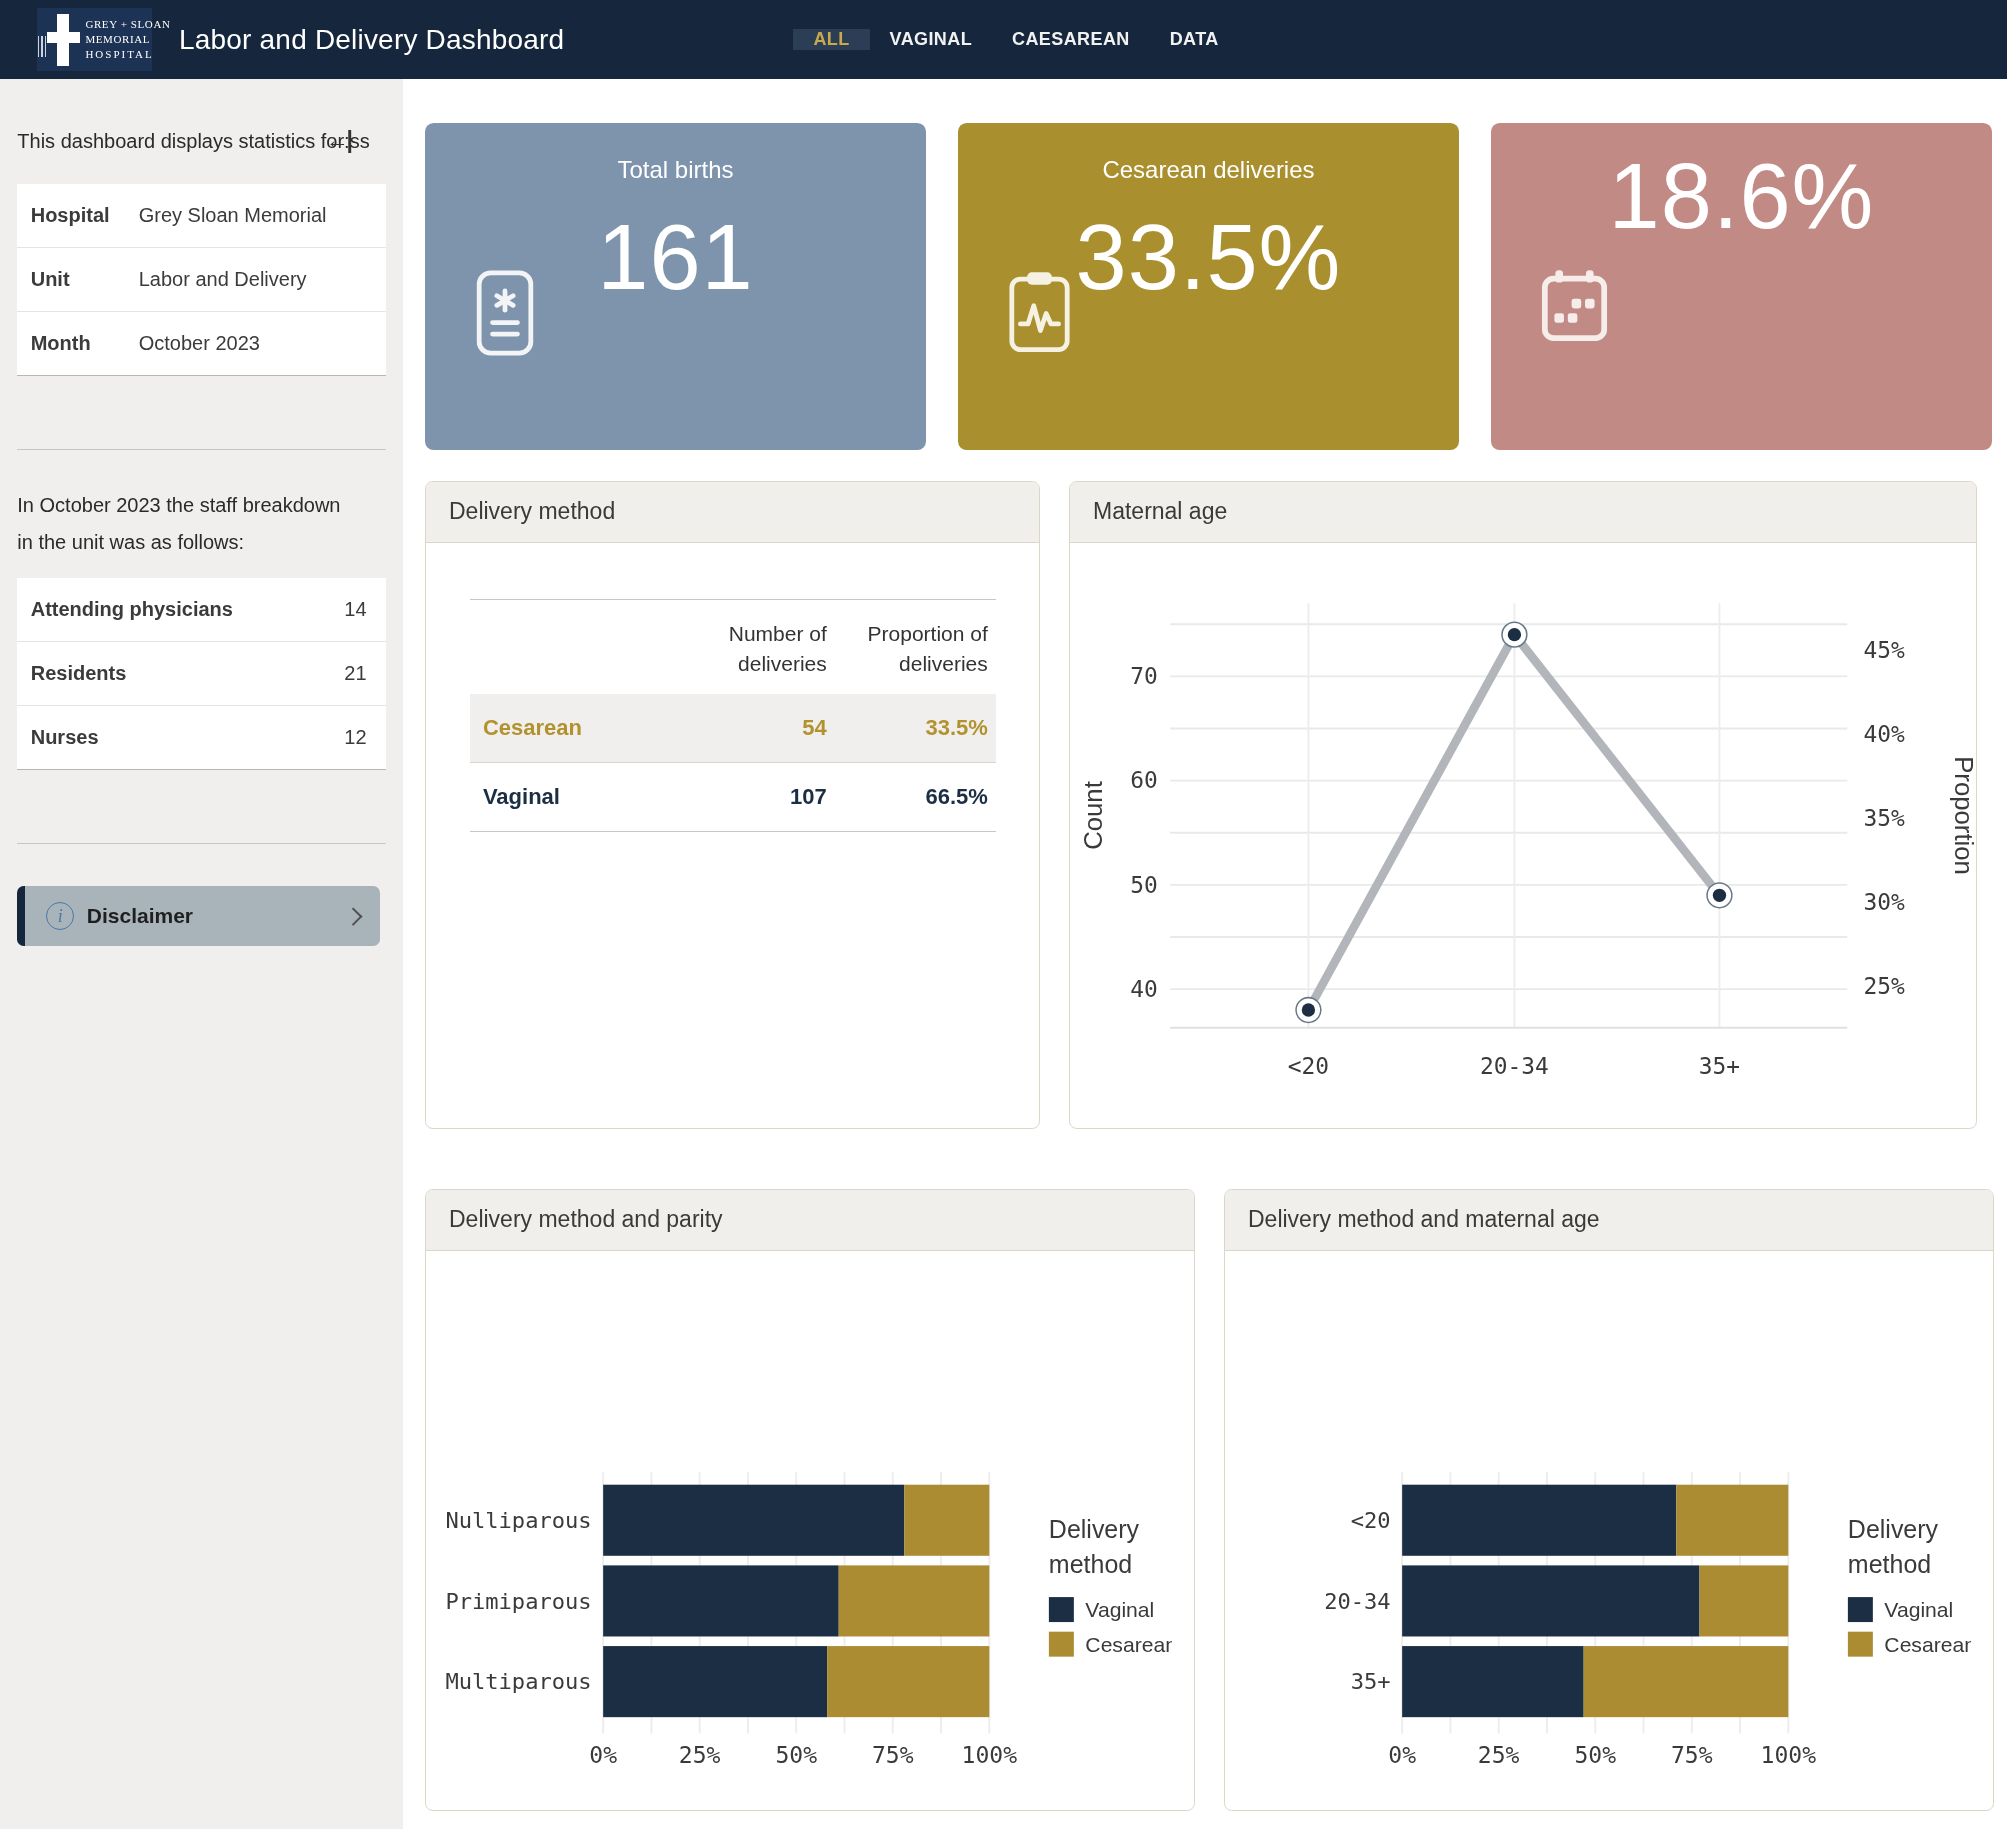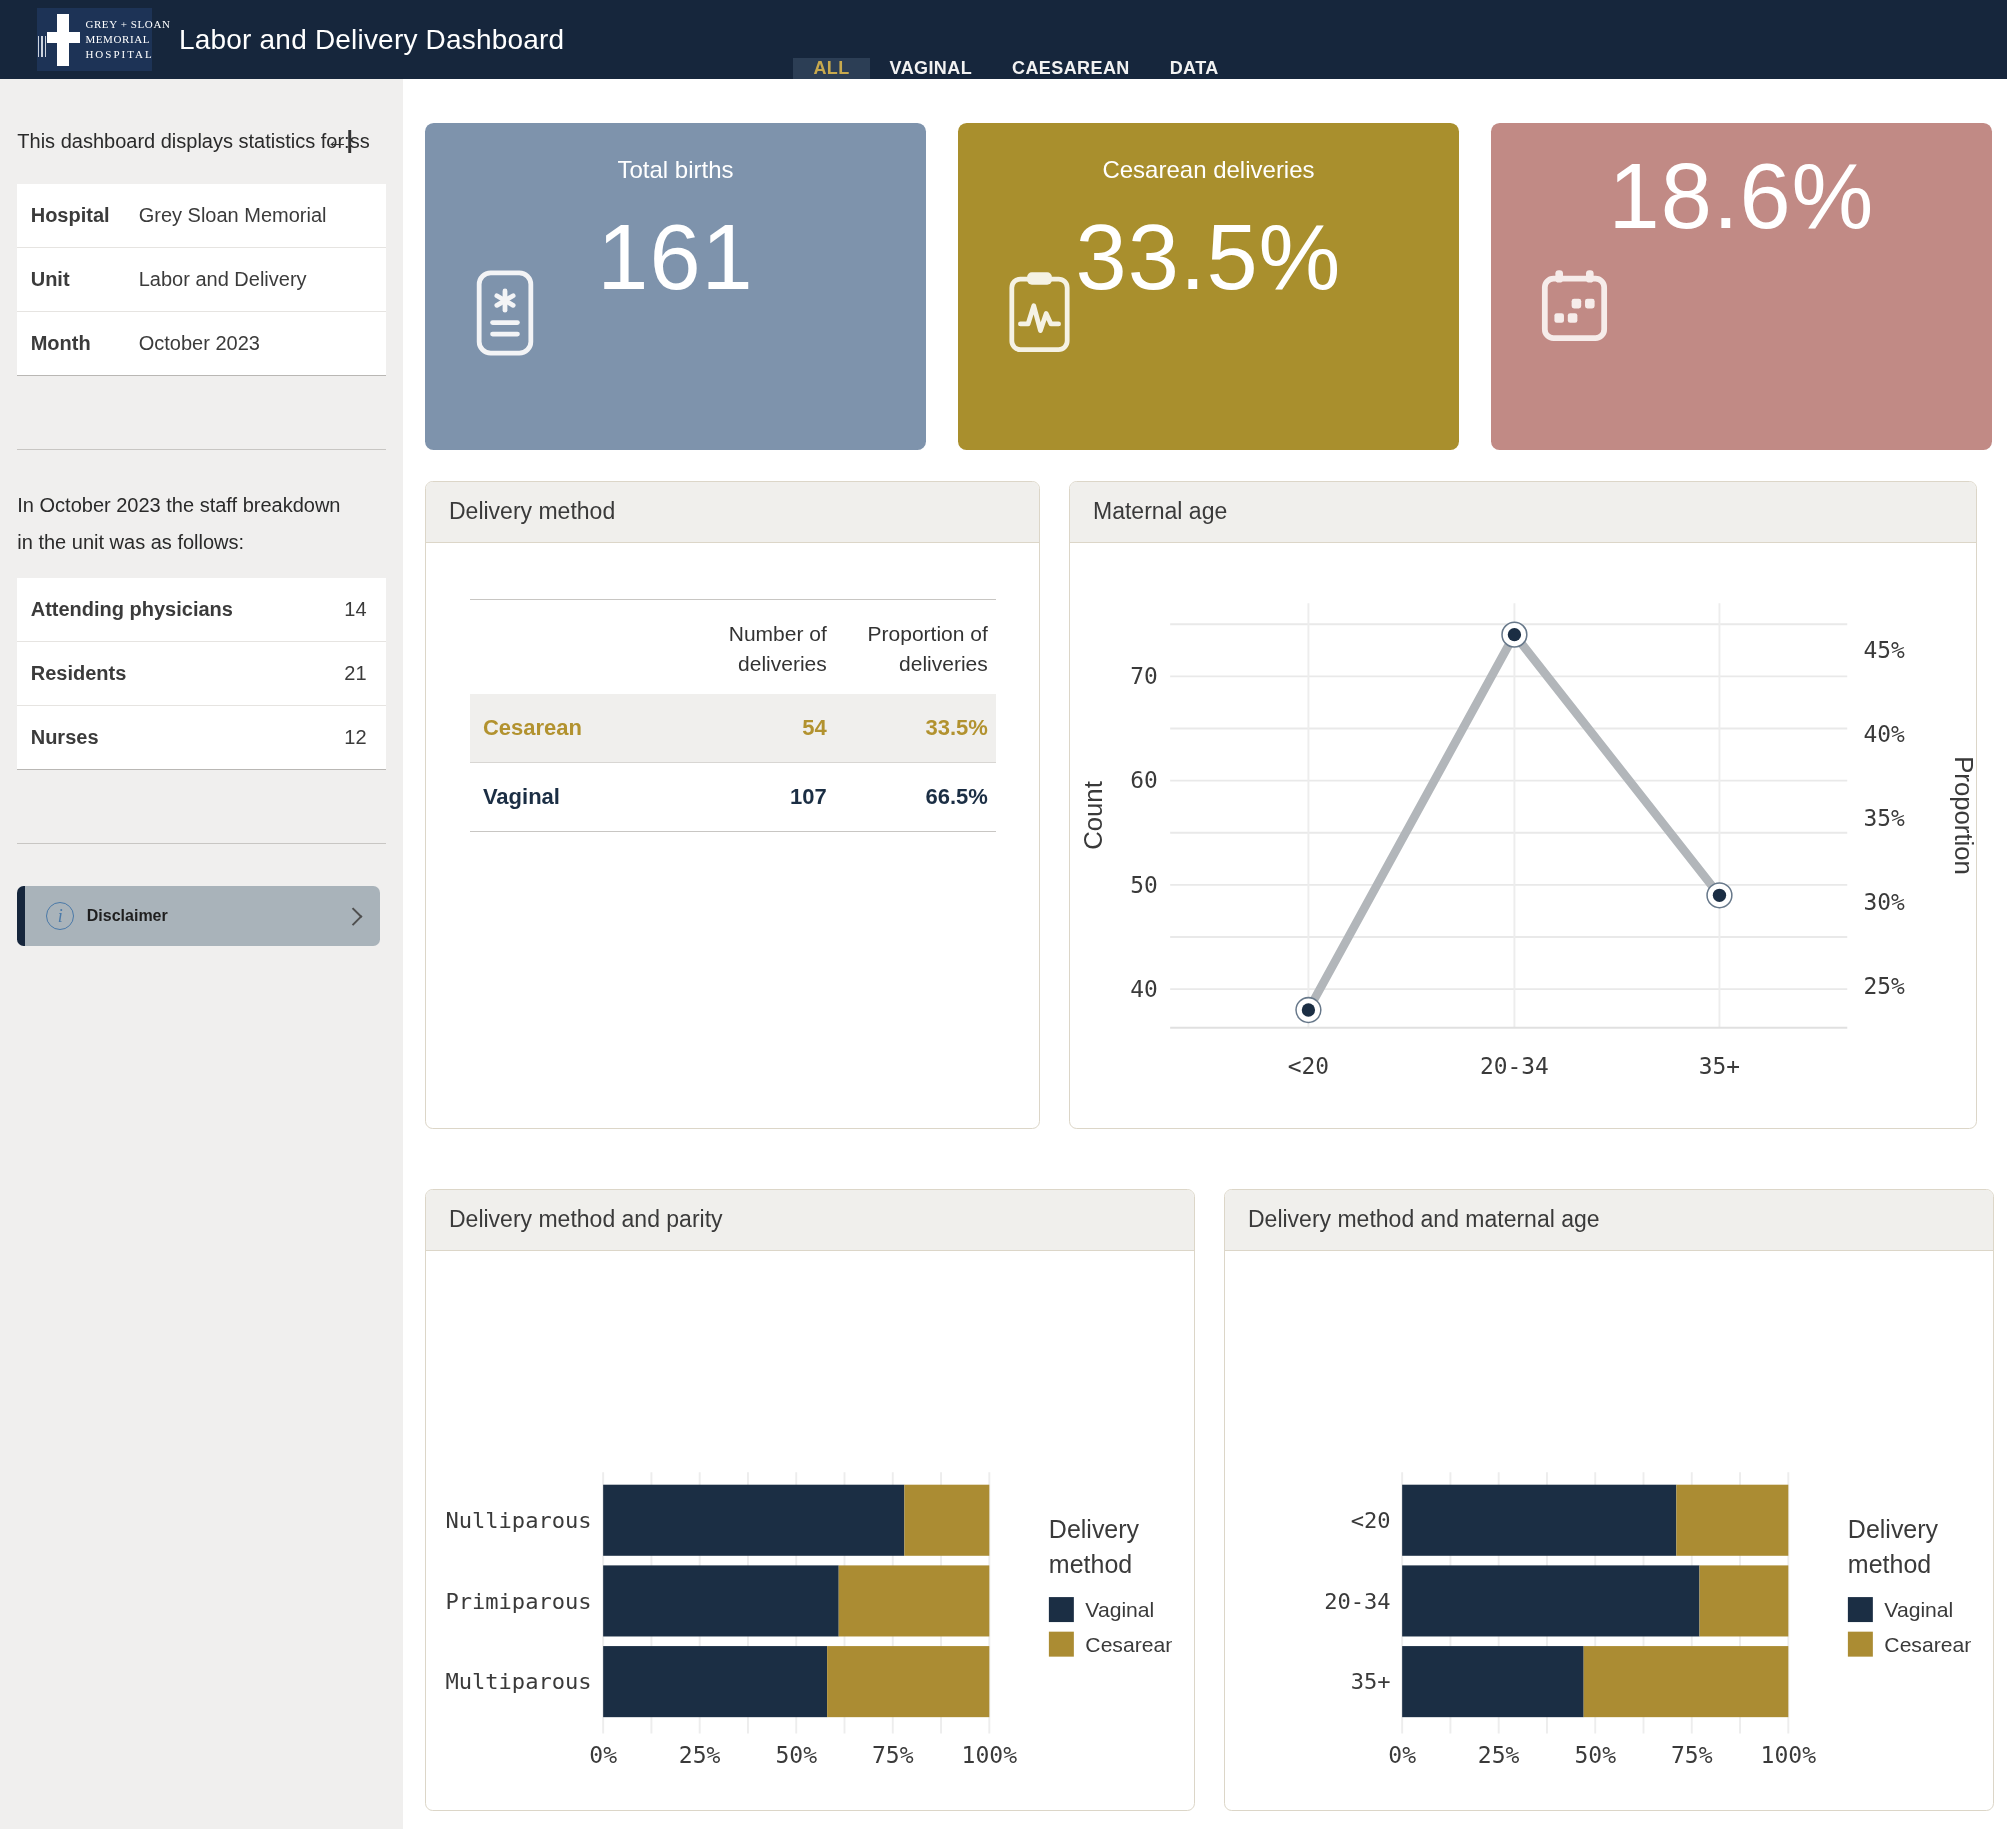--- a/index.html
+++ b/index.html
@@ -23,21 +23,21 @@
   .logo-cross .stripes {
     position:absolute; left:-8.6px; top:22px; width:9.6px; height:21px;
     background:repeating-linear-gradient(90deg,#cdd4de 0 1.4px,transparent 1.4px 3.4px);
   }
   .logo-text {
     font-family:"Liberation Serif", serif; color:#fff; font-size:11px;
     line-height:1.35; letter-spacing:0.6px; white-space:nowrap;
   }
   .logo-text .l3 { letter-spacing:2px; }
   .app-title { color:#fff; font-size:28px; font-weight:500; align-self:center; margin-left:27px; letter-spacing:0.2px; }
-  .nav-tabs { display:flex; align-items:flex-end; margin-left:229px; }
+  .nav-tabs { display:flex; align-items:center; margin-left:229px; }
   .nav-tab {
     display:flex; align-items:center; padding:0 20px; color:#f2f2f2;
     font-size:18px; font-weight:bold; letter-spacing:0.4px; cursor:pointer;
   }
   .nav-tab.active { background:#2c3e55; color:#c8a94d; }
 
   
   .layout { display:flex; width:2008px; }
   .sidebar {
     width:403px; min-height:1750px; background:#f0efee; flex:none;
@@ -61,21 +61,21 @@
   .disclaimer-btn {
     margin-top:42px; width:363px; height:60px; background:#a9b3ba;
     border:none; border-left:8.6px solid #16263c; border-radius:6.7px;
     display:flex; align-items:center; padding:0 21px; gap:12.5px; cursor:pointer;
   }
   .info-icon {
     width:28px; height:28px; border:1.9px solid #4a79a8; border-radius:50%;
     color:#4a79a8; display:flex; align-items:center; justify-content:center;
     font-family:"Liberation Serif", serif; font-style:italic; font-size:18px; flex:none;
   }
-  .disclaimer-label { font-size:16px; font-weight:bold; color:#1f1f1f; }
+  .disclaimer-label { font-size:21px; font-weight:bold; color:#1f1f1f; }
   .chevron-right {
     margin-left:auto; width:12.5px; height:12.5px;
     border-top:2.9px solid #4f4f4f; border-right:2.9px solid #4f4f4f;
     transform:rotate(45deg); flex:none;
   }
 
   
   .main { flex:1; padding:44px 0 0 22px; }
   .kpi-row { display:flex; gap:32px; }
   .kpi-card {

